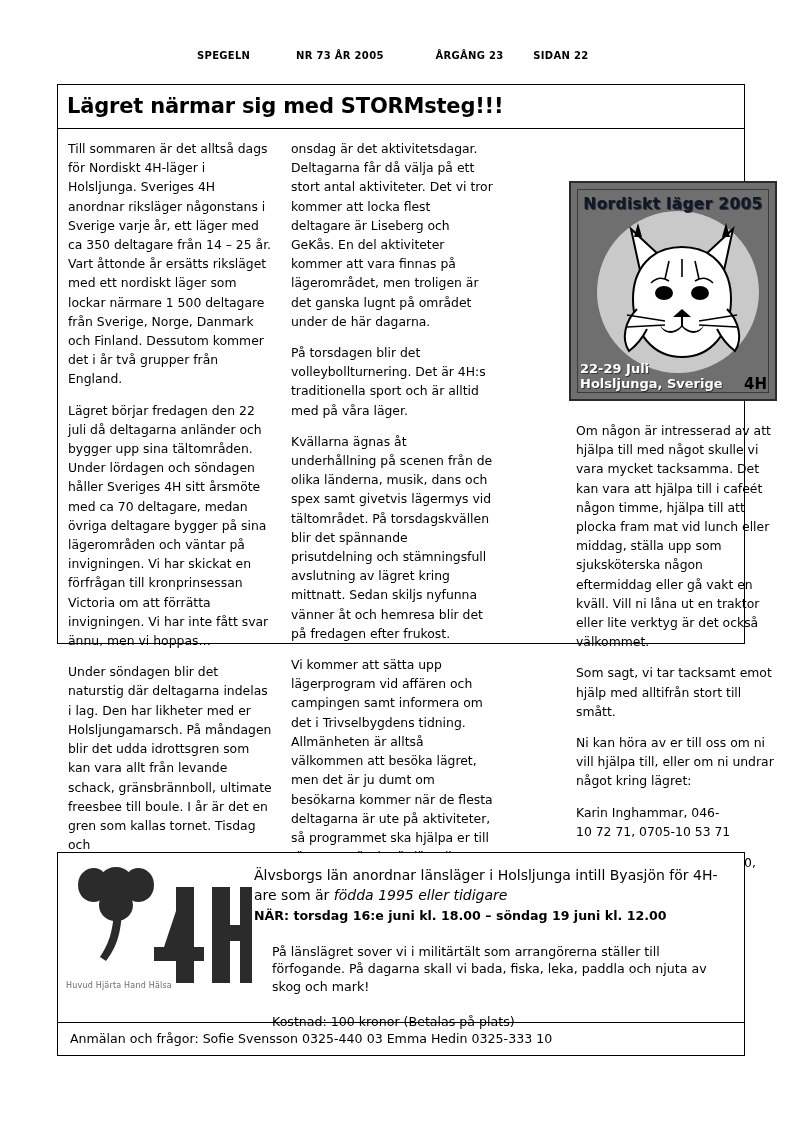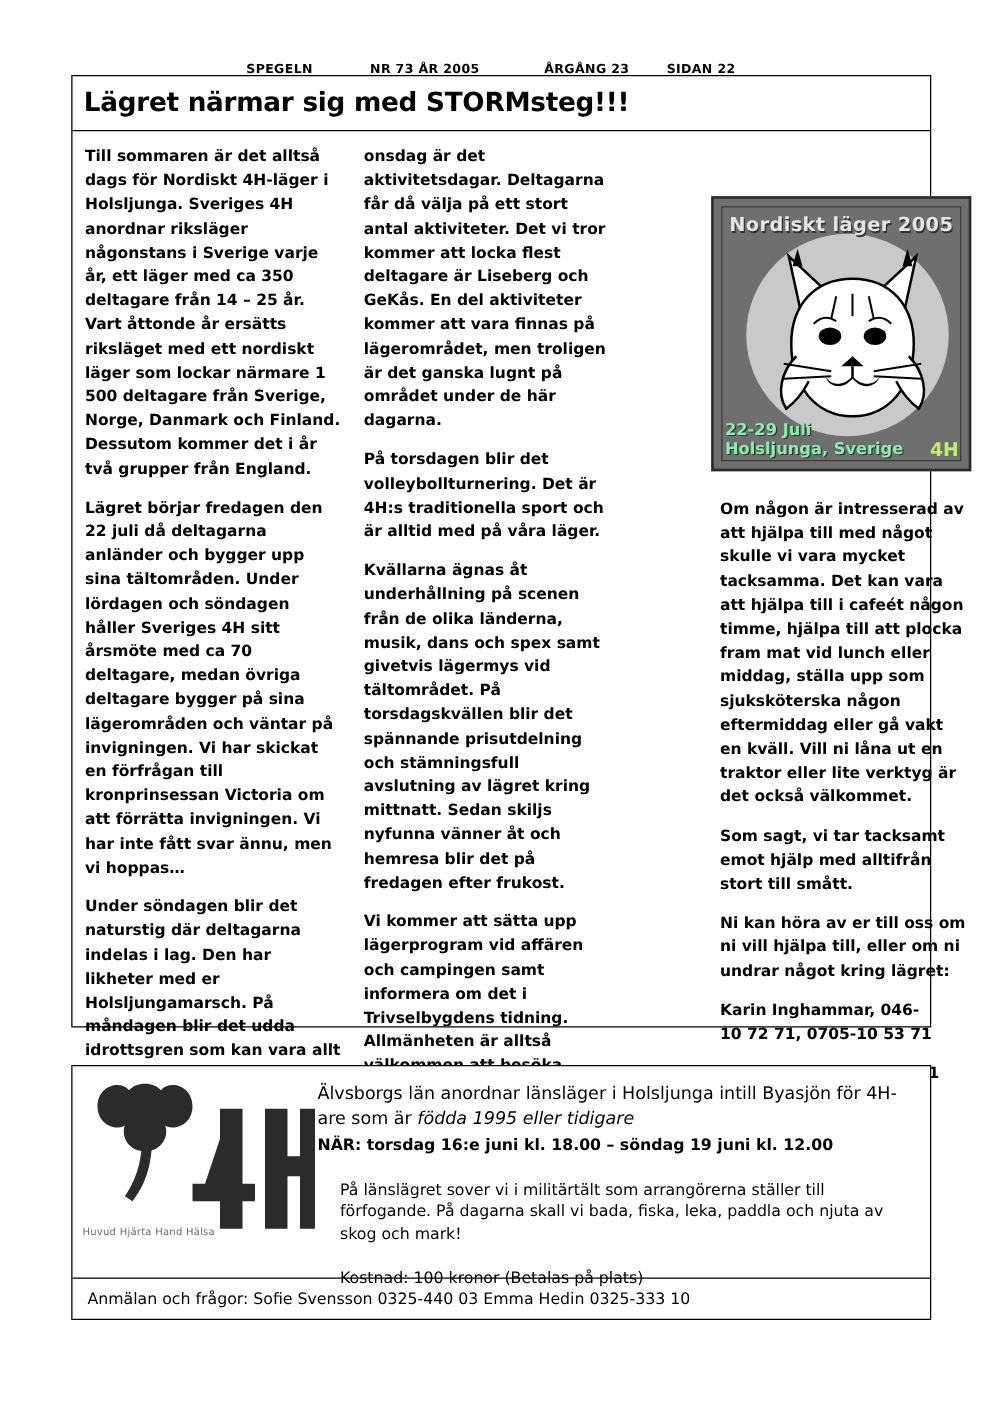--- a/index.html
+++ b/index.html
@@ -34,23 +34,23 @@
   .masthead .mi { display: inline-block; }
   .masthead .m-spegeln { margin-left: 140px; }
   .masthead .m-nr { margin-left: 42px; }
   .masthead .m-argang { margin-left: 48px; }
   .masthead .m-sidan { margin-left: 26px; }
 
   
   .article-box {
     position: absolute;
     left: 57px;
-    top: 60px;
+    top: 84px;
     width: 688px;
-    height: 762px;
+    height: 560px;
     border: 1.5px solid #000;
     box-sizing: border-box;
     background: #fff;
   }
   .title-bar {
     height: 44px;
     border-bottom: 1.5px solid #000;
     box-sizing: border-box;
     padding: 8px 0 0 9px;
   }
@@ -67,21 +67,21 @@
     height: 714px;
     box-sizing: border-box;
   }
   .col {
     position: absolute;
     top: 10px;
     font-size: 12.4px;
     line-height: 19.2px;
     text-align: left;
   }
-  .col p { margin: 0 0 12px 0; font-weight: bold; }
+  .col p { margin: 0 0 12px 0; }
   .col-1 { left: 10px;  width: 207px; }
   .col-2 { left: 233px; width: 202px; }
   .col-3 { left: 518px; width: 200px; top: 292px; }
 
   
   .logo-wrap {
     position: absolute;
     left: 511px;
     top: 52px;
     width: 208px;
@@ -107,42 +107,42 @@
     height: 162px;
     border-radius: 50%;
     background: #c9c9c9;
   }
   .logo-top-text {
     position: absolute;
     left: 0; right: 0; top: 12px;
     text-align: center;
     font-size: 15.5px;
     font-weight: bold;
-    color: #e5e5e5;
+    color: #0f172a;
     letter-spacing: 0.3px;
     text-shadow: 1px 1px 0 #333;
     z-index: 4;
   }
   .logo-bottom-text {
     position: absolute;
     left: 9px; bottom: 8px;
     font-size: 13px;
     font-weight: bold;
-    color: #86efac;
+    color: #ffffff;
     line-height: 15px;
     text-shadow: 1px 1px 0 #333;
     z-index: 4;
   }
   .logo-4h {
     position: absolute;
     right: 8px;
     bottom: 6px;
     font-size: 15px;
     font-weight: bold;
-    color: #bef264;
+    color: #000000;
     z-index: 4;
   }
   .lynx {
     position: absolute;
     left: 36px;
     top: 34px;
     width: 150px;
     height: 160px;
     z-index: 3;
   }

